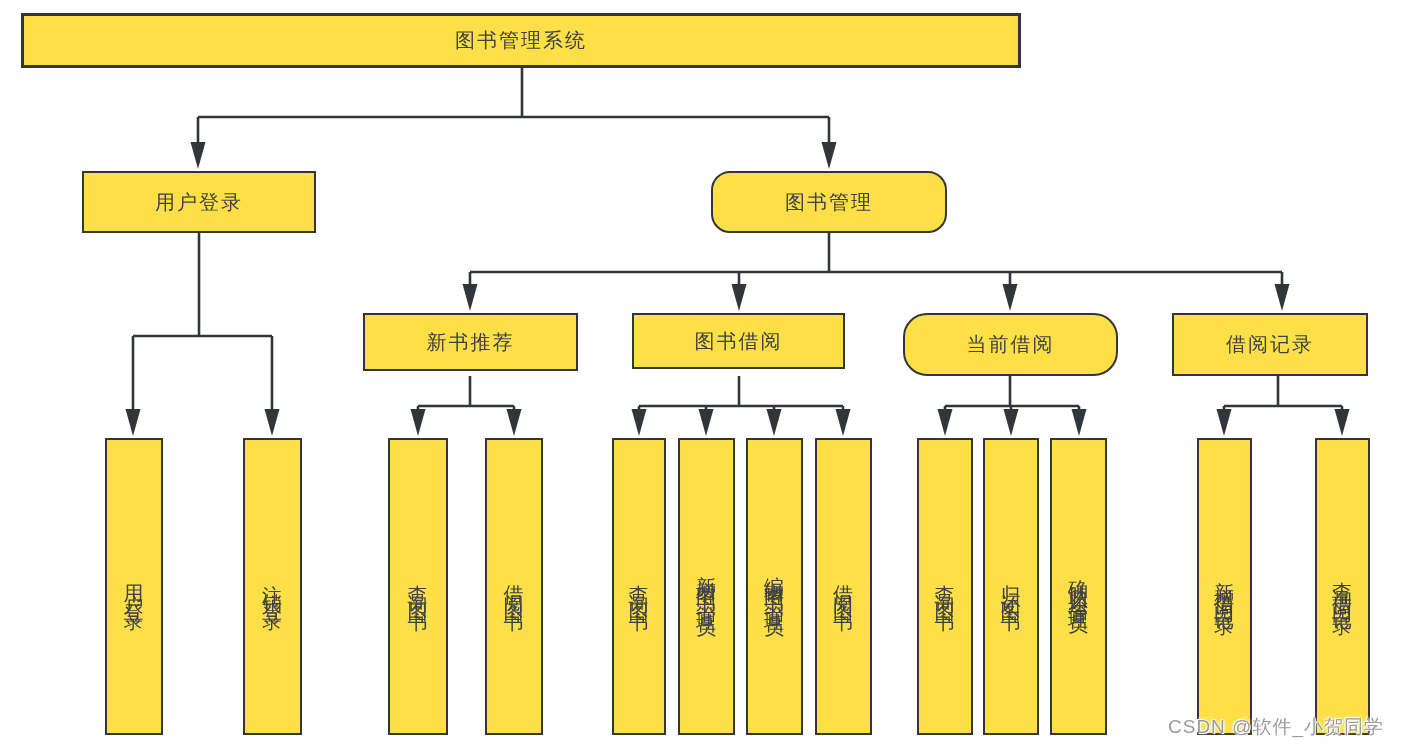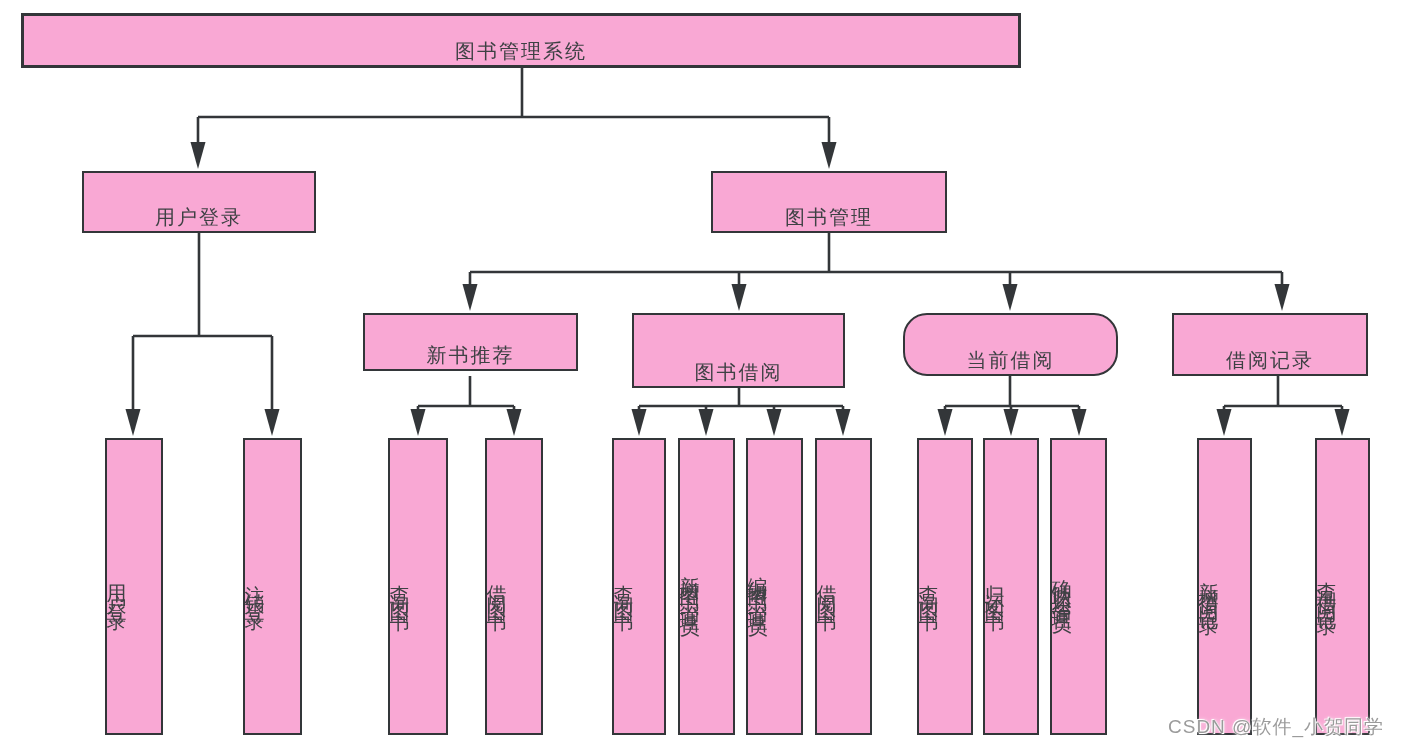--- a/index.html
+++ b/index.html
@@ -1,29 +1,29 @@
 <!DOCTYPE html>
 <html><head>
 <meta charset="utf-8">
 <style>
   html,body{margin:0;padding:0;background:#fff;}
   .stage{position:relative;width:1405px;height:747px;background:#ffffff;overflow:hidden;
          font-family:"Liberation Sans","DejaVu Sans",sans-serif;}
   svg.wires{position:absolute;left:0;top:0;z-index:1;}
-  .box{position:absolute;box-sizing:border-box;border:2.5px solid #333639;background:#f9a8d4;
-       display:flex;align-items:flex-end;justify-content:center;color:#3e4144;
+  .box{position:absolute;box-sizing:border-box;border:2.5px solid #333639;background:#fde047;
+       display:flex;align-items:center;justify-content:center;color:#3e4144;
        font-size:20px;letter-spacing:2px;z-index:2;white-space:nowrap;}
   .vbox{writing-mode:vertical-rl;letter-spacing:9px;line-height:1;}
   .vbox span{display:inline-block;}
   
   #n-root      {left:21px;  top:13px;  width:1000px;height:55px;border-width:3px;}
   #n-user-login{left:82px;  top:171px; width:234px; height:62px;}
-  #n-book-mgmt {left:711px; top:171px; width:236px; height:62px;}
+  #n-book-mgmt {left:711px; top:171px; width:236px; height:62px;border-radius:19px;}
   #n-new-rec   {left:363px; top:313px; width:215px; height:58px;}
-  #n-borrow    {left:632px; top:313px; width:213px; height:75px;}
+  #n-borrow    {left:632px; top:313px; width:213px; height:56px;}
   #n-current   {left:903px; top:313px; width:215px; height:63px;border-radius:24px;}
   #n-record    {left:1172px;top:313px; width:196px; height:63px;}
   #n-ul-login  {left:105px; top:438px; width:58px;  height:297px;}
   #n-ul-logout {left:243px; top:438px; width:59px;  height:297px;}
   #n-nr-query  {left:388px; top:438px; width:60px;  height:297px;}
   #n-nr-borrow {left:485px; top:438px; width:58px;  height:297px;}
   #n-bb-query  {left:612px; top:438px; width:54px;  height:297px;}
   #n-bb-add    {left:678px; top:438px; width:57px;  height:297px;letter-spacing:6px;}
   #n-bb-edit   {left:746px; top:438px; width:57px;  height:297px;letter-spacing:6px;}
   #n-bb-borrow {left:815px; top:438px; width:57px;  height:297px;}

